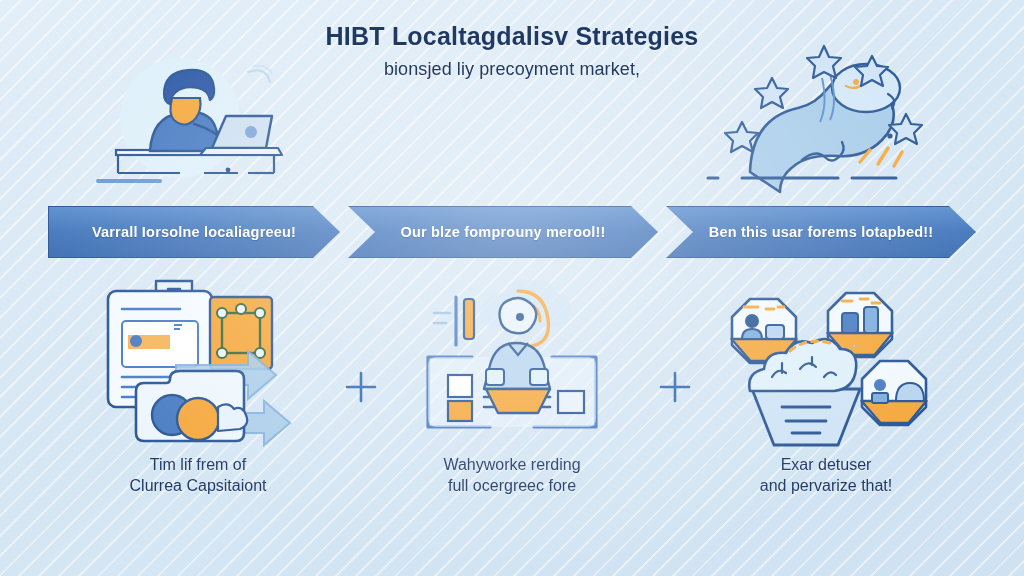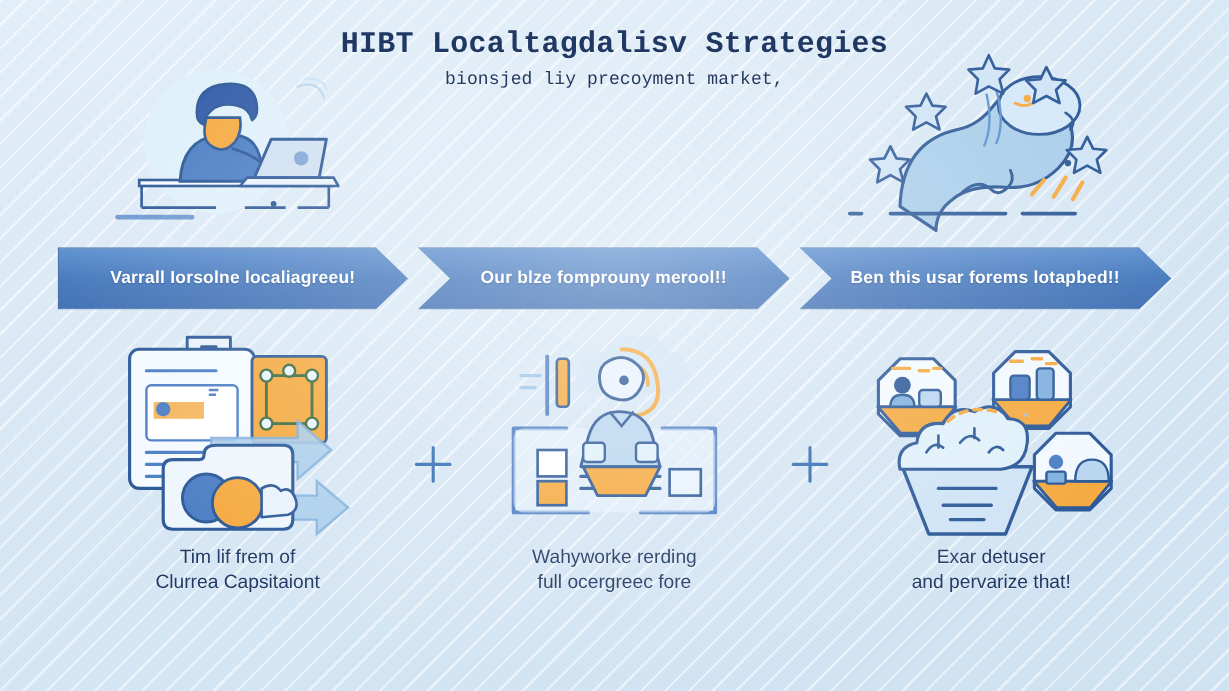--- a/index.html
+++ b/index.html
@@ -18,28 +18,28 @@
         rgba(255,255,255,0.00) 14px),
       linear-gradient(160deg,#e2eef8 0%,#d7e7f4 45%,#cfe2f2 100%);
   }
   #canvas::after{
     content:"";position:absolute;inset:0;pointer-events:none;
     background:radial-gradient(ellipse at 50% 40%,rgba(255,255,255,0.35) 0%,rgba(255,255,255,0) 70%);
   }
 
   
   .header{
-    position:absolute;left:0;right:0;top:22px;text-align:center;z-index:5;font-family:Liberation Mono, monospace;
+    position:absolute;left:0;right:0;top:22px;text-align:center;z-index:5;
   }
   .title{
     font-size:25px;font-weight:bold;color:#1f3864;letter-spacing:.2px;
     line-height:1.18;margin:0;text-shadow:0 1px 0 rgba(255,255,255,.55);
   }
   .subtitle{
-    font-size:15px;font-weight:normal;color:#23395f;letter-spacing:.1px;
+    font-size:18px;font-weight:normal;color:#23395f;letter-spacing:.1px;
     line-height:1.25;margin:6px 0 0 0;text-shadow:0 1px 0 rgba(255,255,255,.5);
   }
 
   
   .illo{position:absolute;}
   #illo-person{left:88px;top:52px;width:210px;height:152px;}
   #illo-blob{left:706px;top:44px;width:250px;height:160px;}
 
   
   .banner-row{position:absolute;left:48px;top:206px;width:928px;height:52px;}

